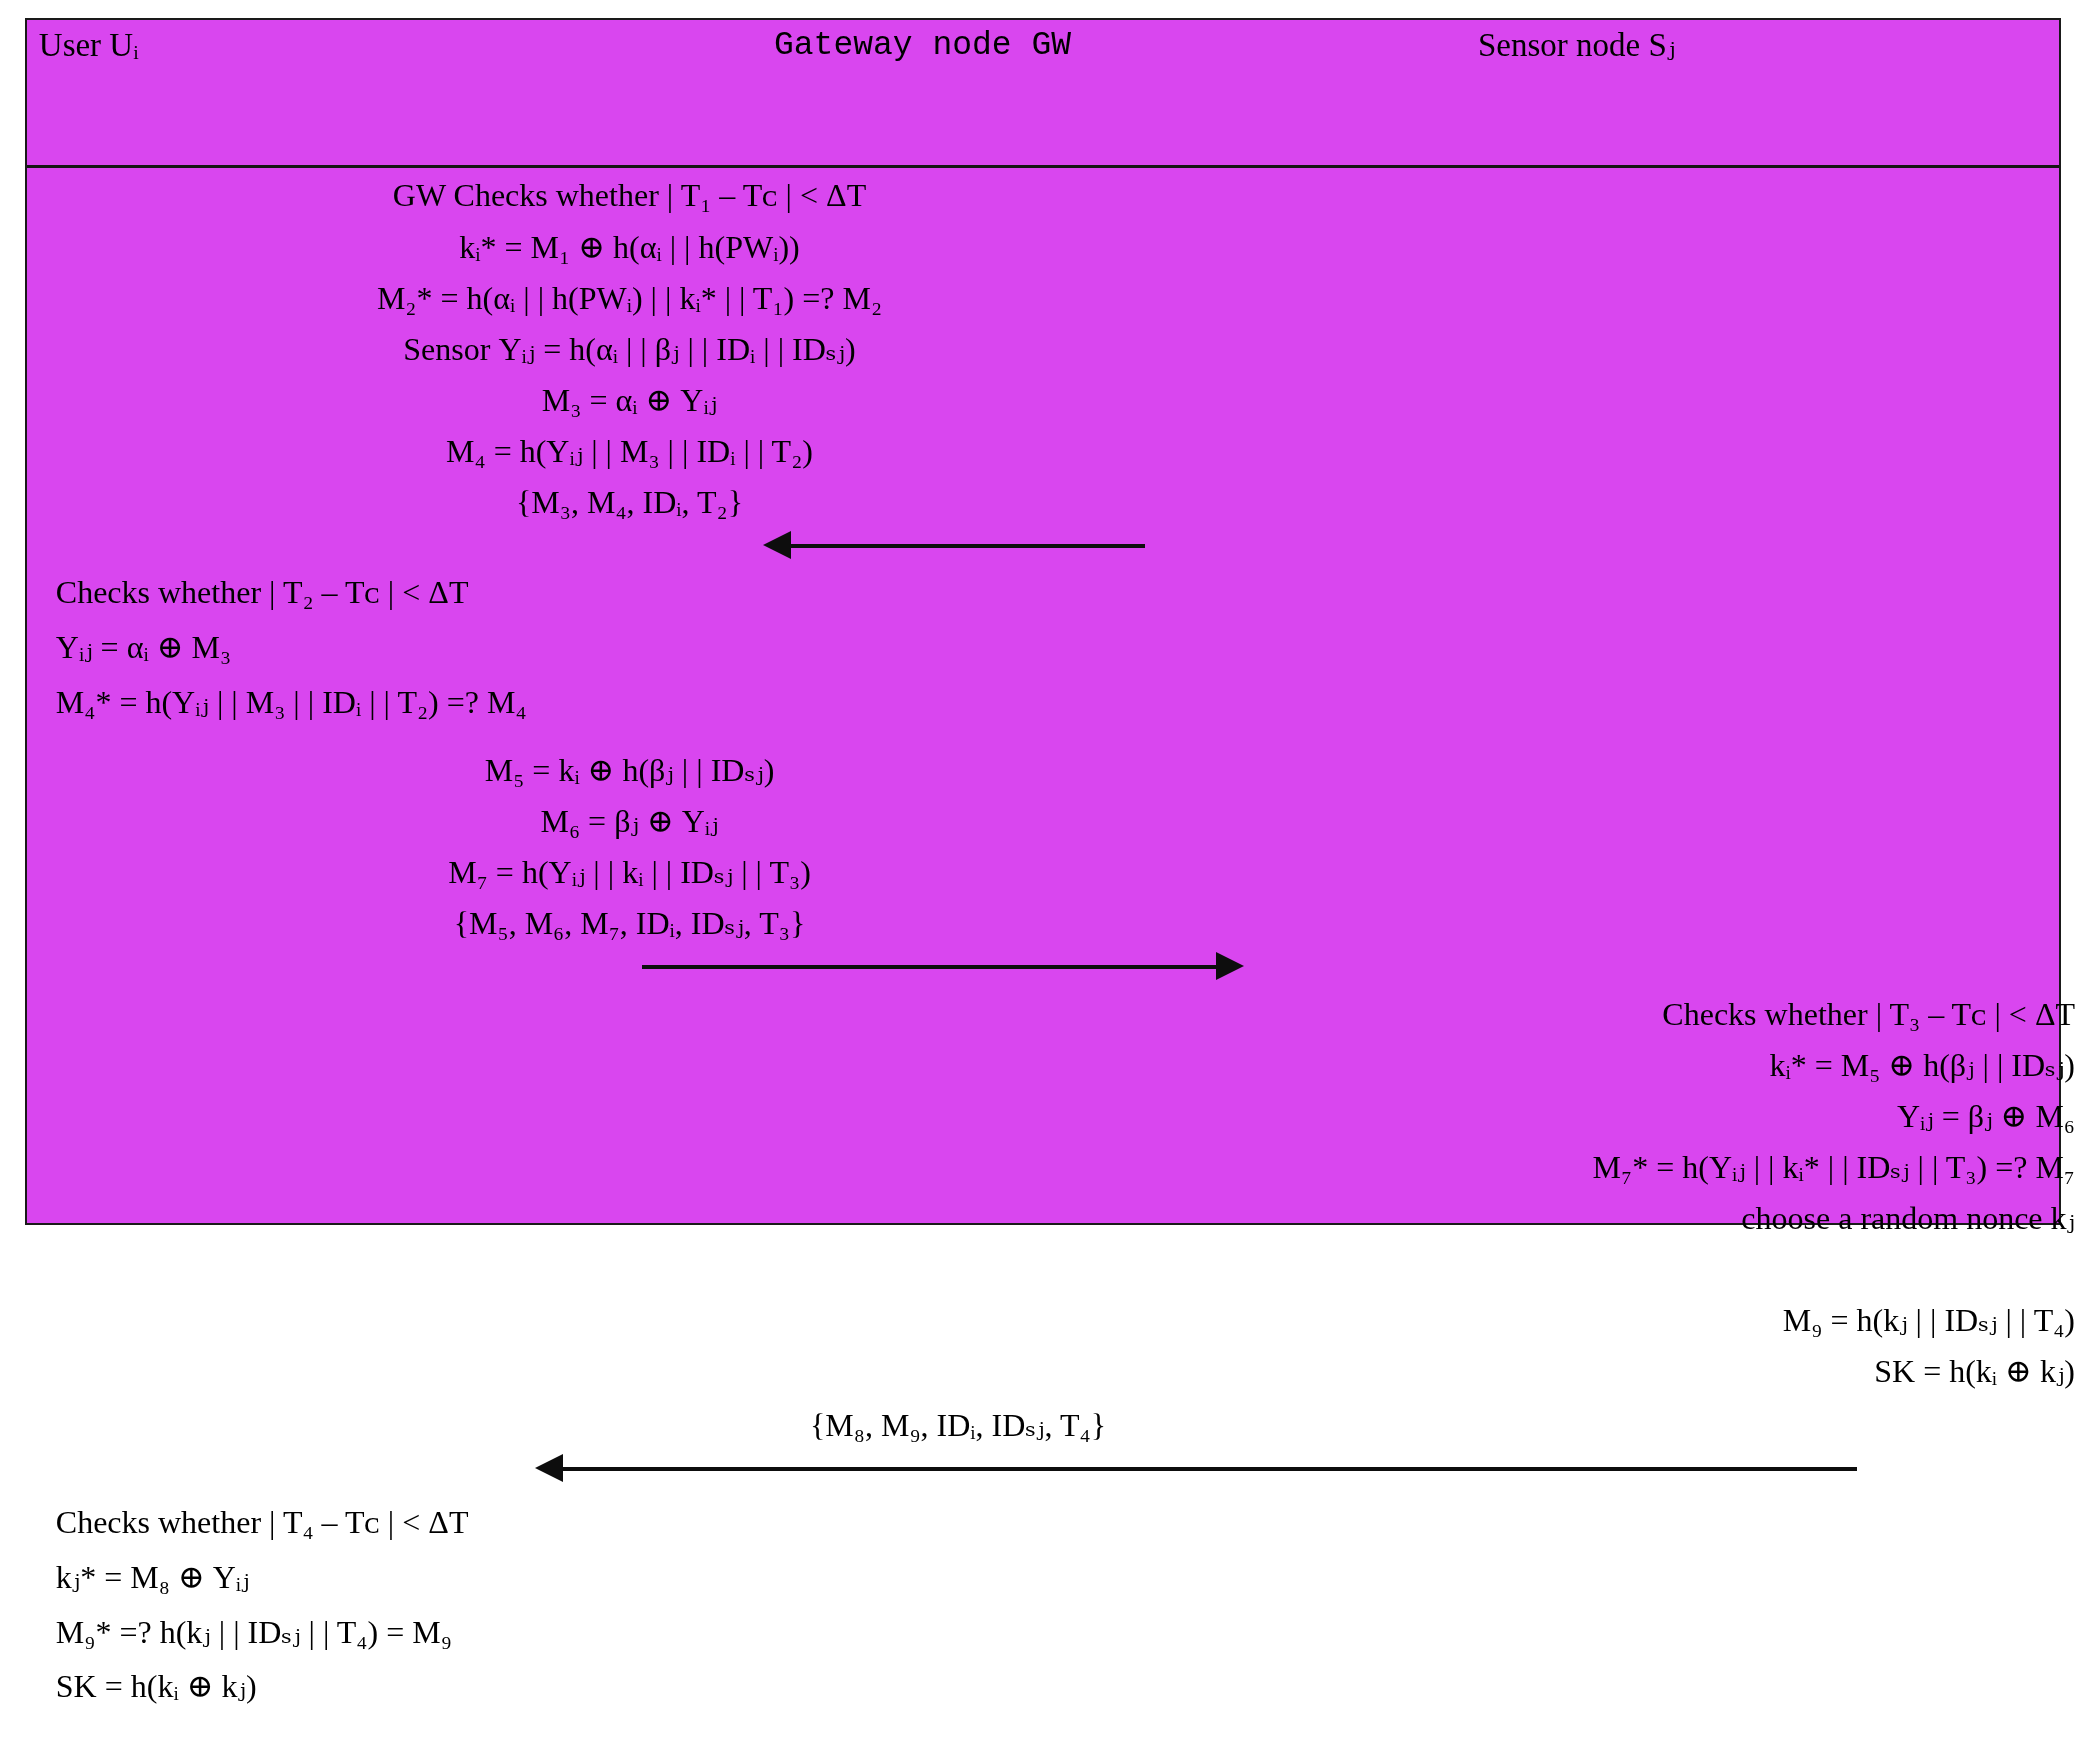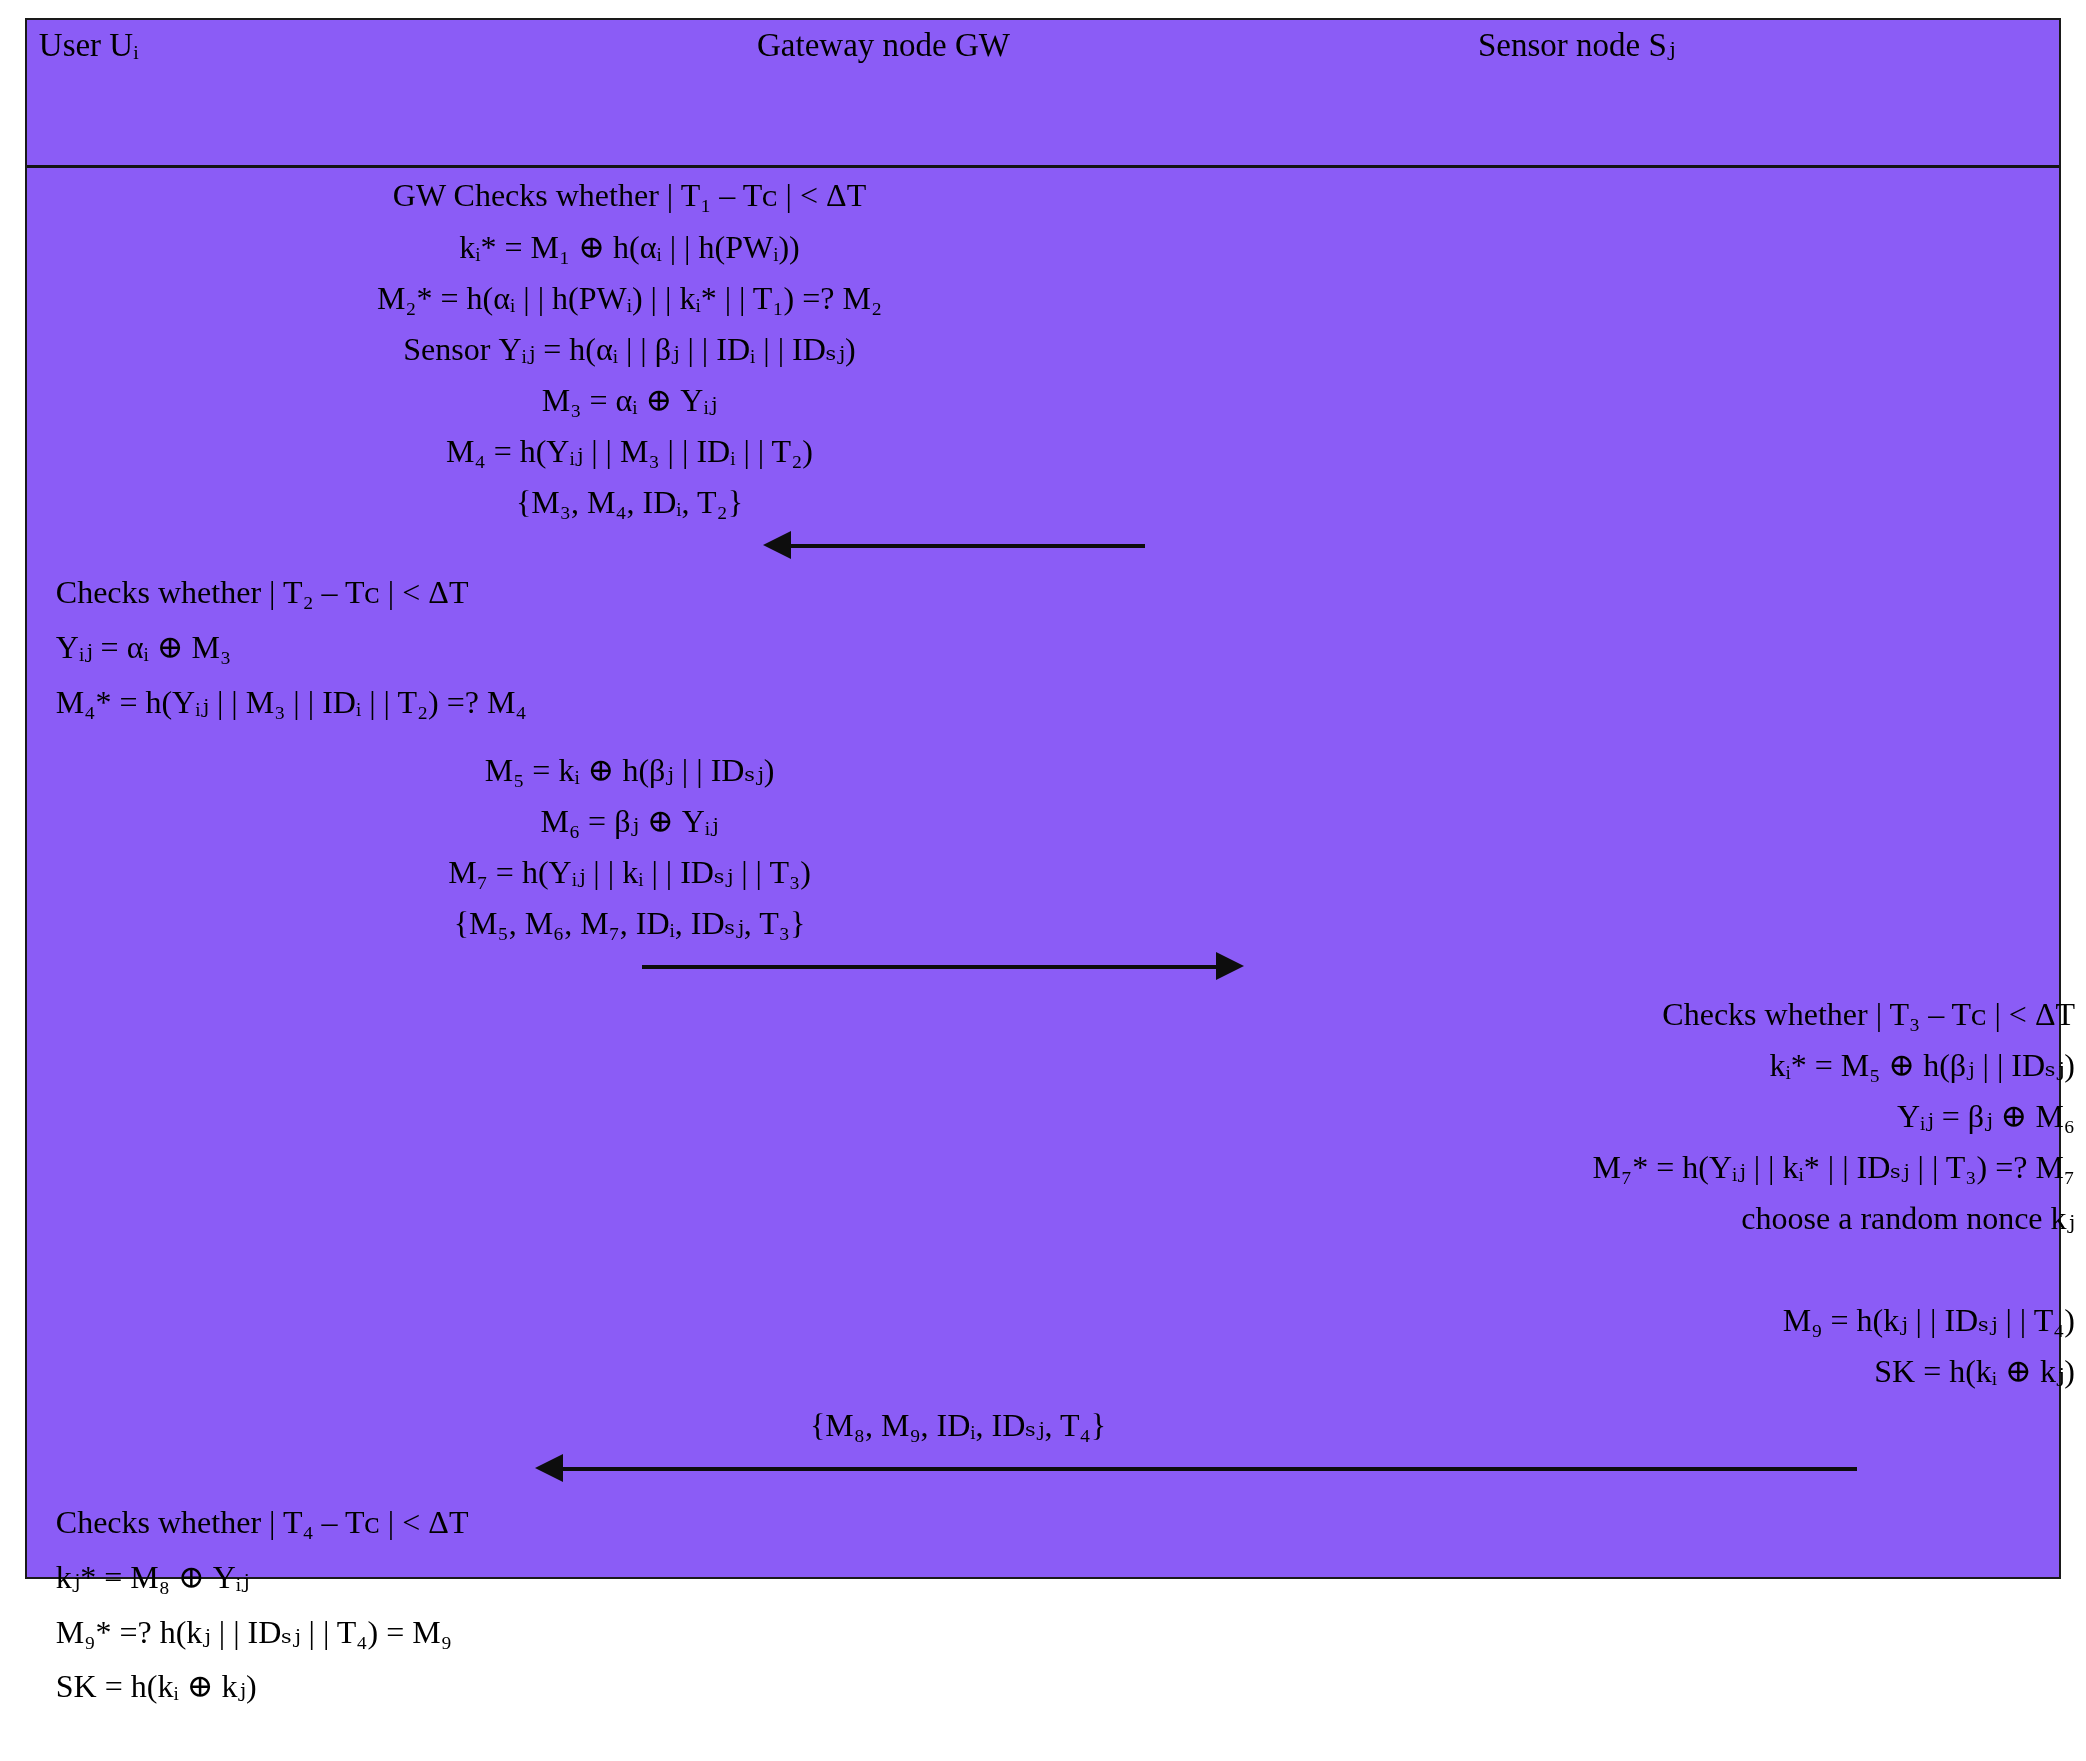--- a/index.html
+++ b/index.html
@@ -13,42 +13,42 @@
     font-family: "Liberation Serif", "DejaVu Serif", serif;
     color: #000000;
     overflow: hidden;
   }
 
   #protocol-table {
     position: absolute;
     left: 25px;
     top: 17.7px;
     width: 2036px;
-    height: 1561px;
+    height: 1207px;
     border: 2.1px solid #1a1a1a;
     box-sizing: border-box;
-    background: #8b5cf6;
+    background: #d946ef;
   }
 
   
   #header-row {
     position: relative;
     height: 148px;
     border-bottom: 3.8px solid #141414;
     box-sizing: border-box;
   }
   .header-cell {
     position: absolute;
     top: 7.5px;
     font-size: 33px;
     line-height: 1.15;
     white-space: nowrap;
   }
   #header-user   { left: 11.8px; }
-  #header-gw     { left: 730px; }
+  #header-gw     { left: 747px; font-family: Liberation Mono, monospace; }
   #header-sensor { left: 1451px; }
 
   
   #body-area {
     position: relative;
     height: 1564px;
   }
 
   .line {
     position: absolute;

